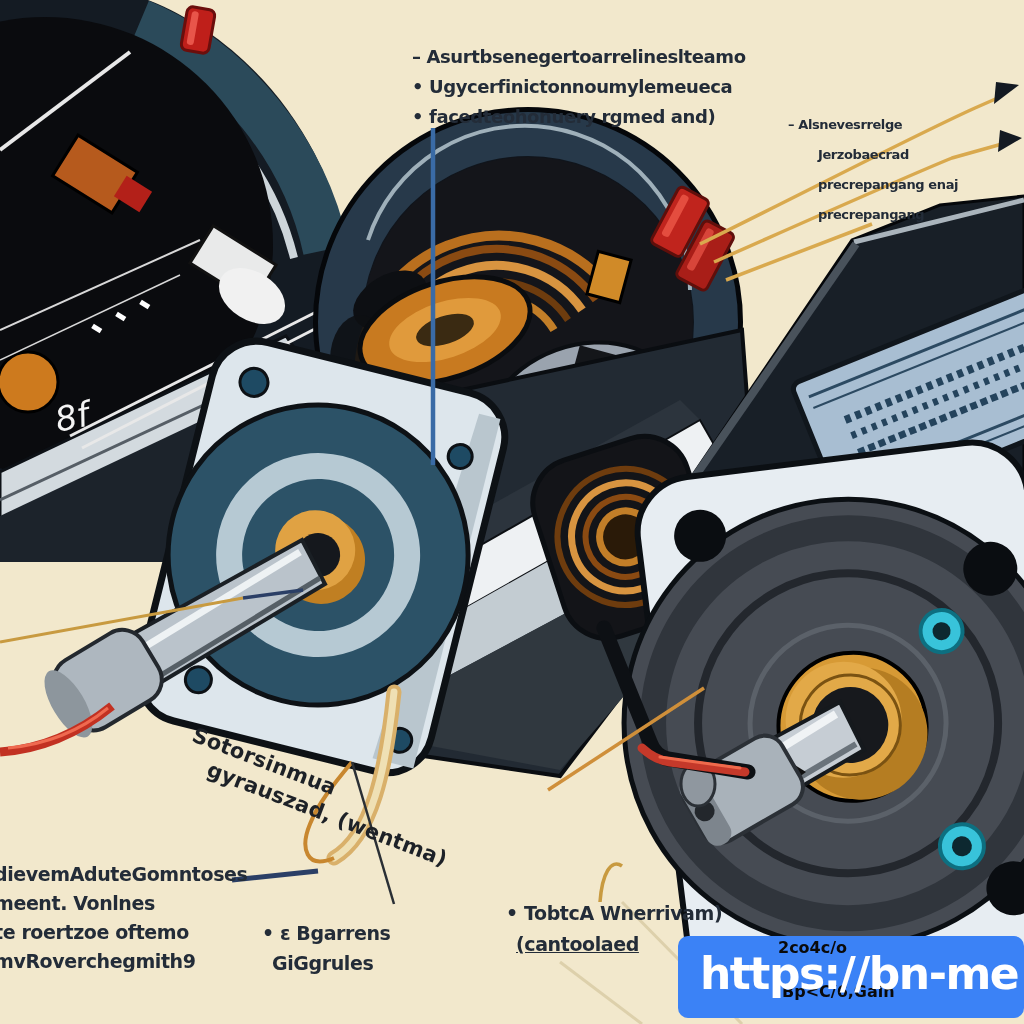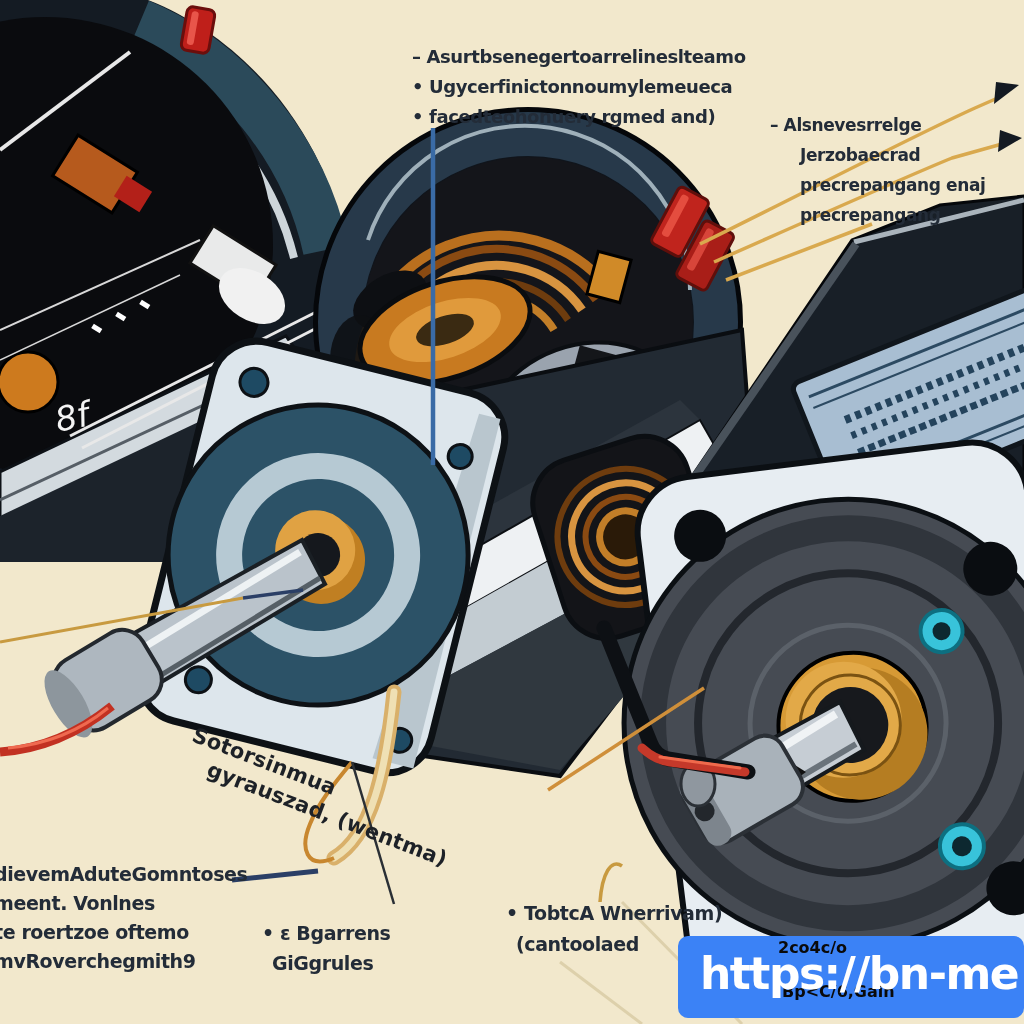--- a/index.html
+++ b/index.html
@@ -1,31 +1,31 @@
 <!DOCTYPE html>
 <html><head>
 <meta charset="utf-8">
 <style>
   html,body{margin:0;padding:0;background:#f2e8cc;}
   .canvas{position:relative;width:1024px;height:1024px;overflow:hidden;background:#f2e8cc;
           font-family:"DejaVu Sans",sans-serif;}
   svg.art{position:absolute;left:0;top:0;}
   .lbl{position:absolute;color:#232c38;font-weight:600;letter-spacing:-0.4px;white-space:nowrap;}
   #top-block{left:412px;top:42px;font-size:18px;line-height:30px;}
-  #right-block{left:770px;top:110px;font-size:17px;line-height:30px;}
+  #right-block{left:788px;top:110px;font-size:13px;line-height:30px;}
   #right-block .ind{margin-left:30px;}
   #right-block .wide{margin-left:-6px;}
   #bottom-left-block{left:-6px;top:860px;font-size:19px;line-height:29px;}
   #rotor-label{left:198px;top:722px;font-size:21px;font-weight:700;color:#1d2127;line-height:27px;
                transform:rotate(21deg);transform-origin:0 0;letter-spacing:.2px;}
   #rotor-label .ind{margin-left:26px;}
   #bearing-label{left:262px;top:918px;font-size:19px;line-height:30px;}
   #bearing-label .ind{margin-left:10px;}
   #controller-label{left:506px;top:898px;font-size:19px;line-height:31px;}
-  #controller-label .ind{margin-left:10px;}
+  #controller-label .ind{margin-left:10px;text-decoration:underline;}
   .wm{position:absolute;left:678px;top:936px;width:346px;height:82px;background:#3b82f6;
       border-radius:10px;overflow:hidden;text-align:center;}
   .wm-behind{position:absolute;color:#0a0a0a;font-weight:700;font-size:16px;}
   .wm-url{position:absolute;left:12px;top:12px;color:#fff;font-weight:700;font-size:44px;letter-spacing:-1.5px;margin-left:10px;}
 </style>
 </head>
 <body>
 
 <div class="canvas">
 

